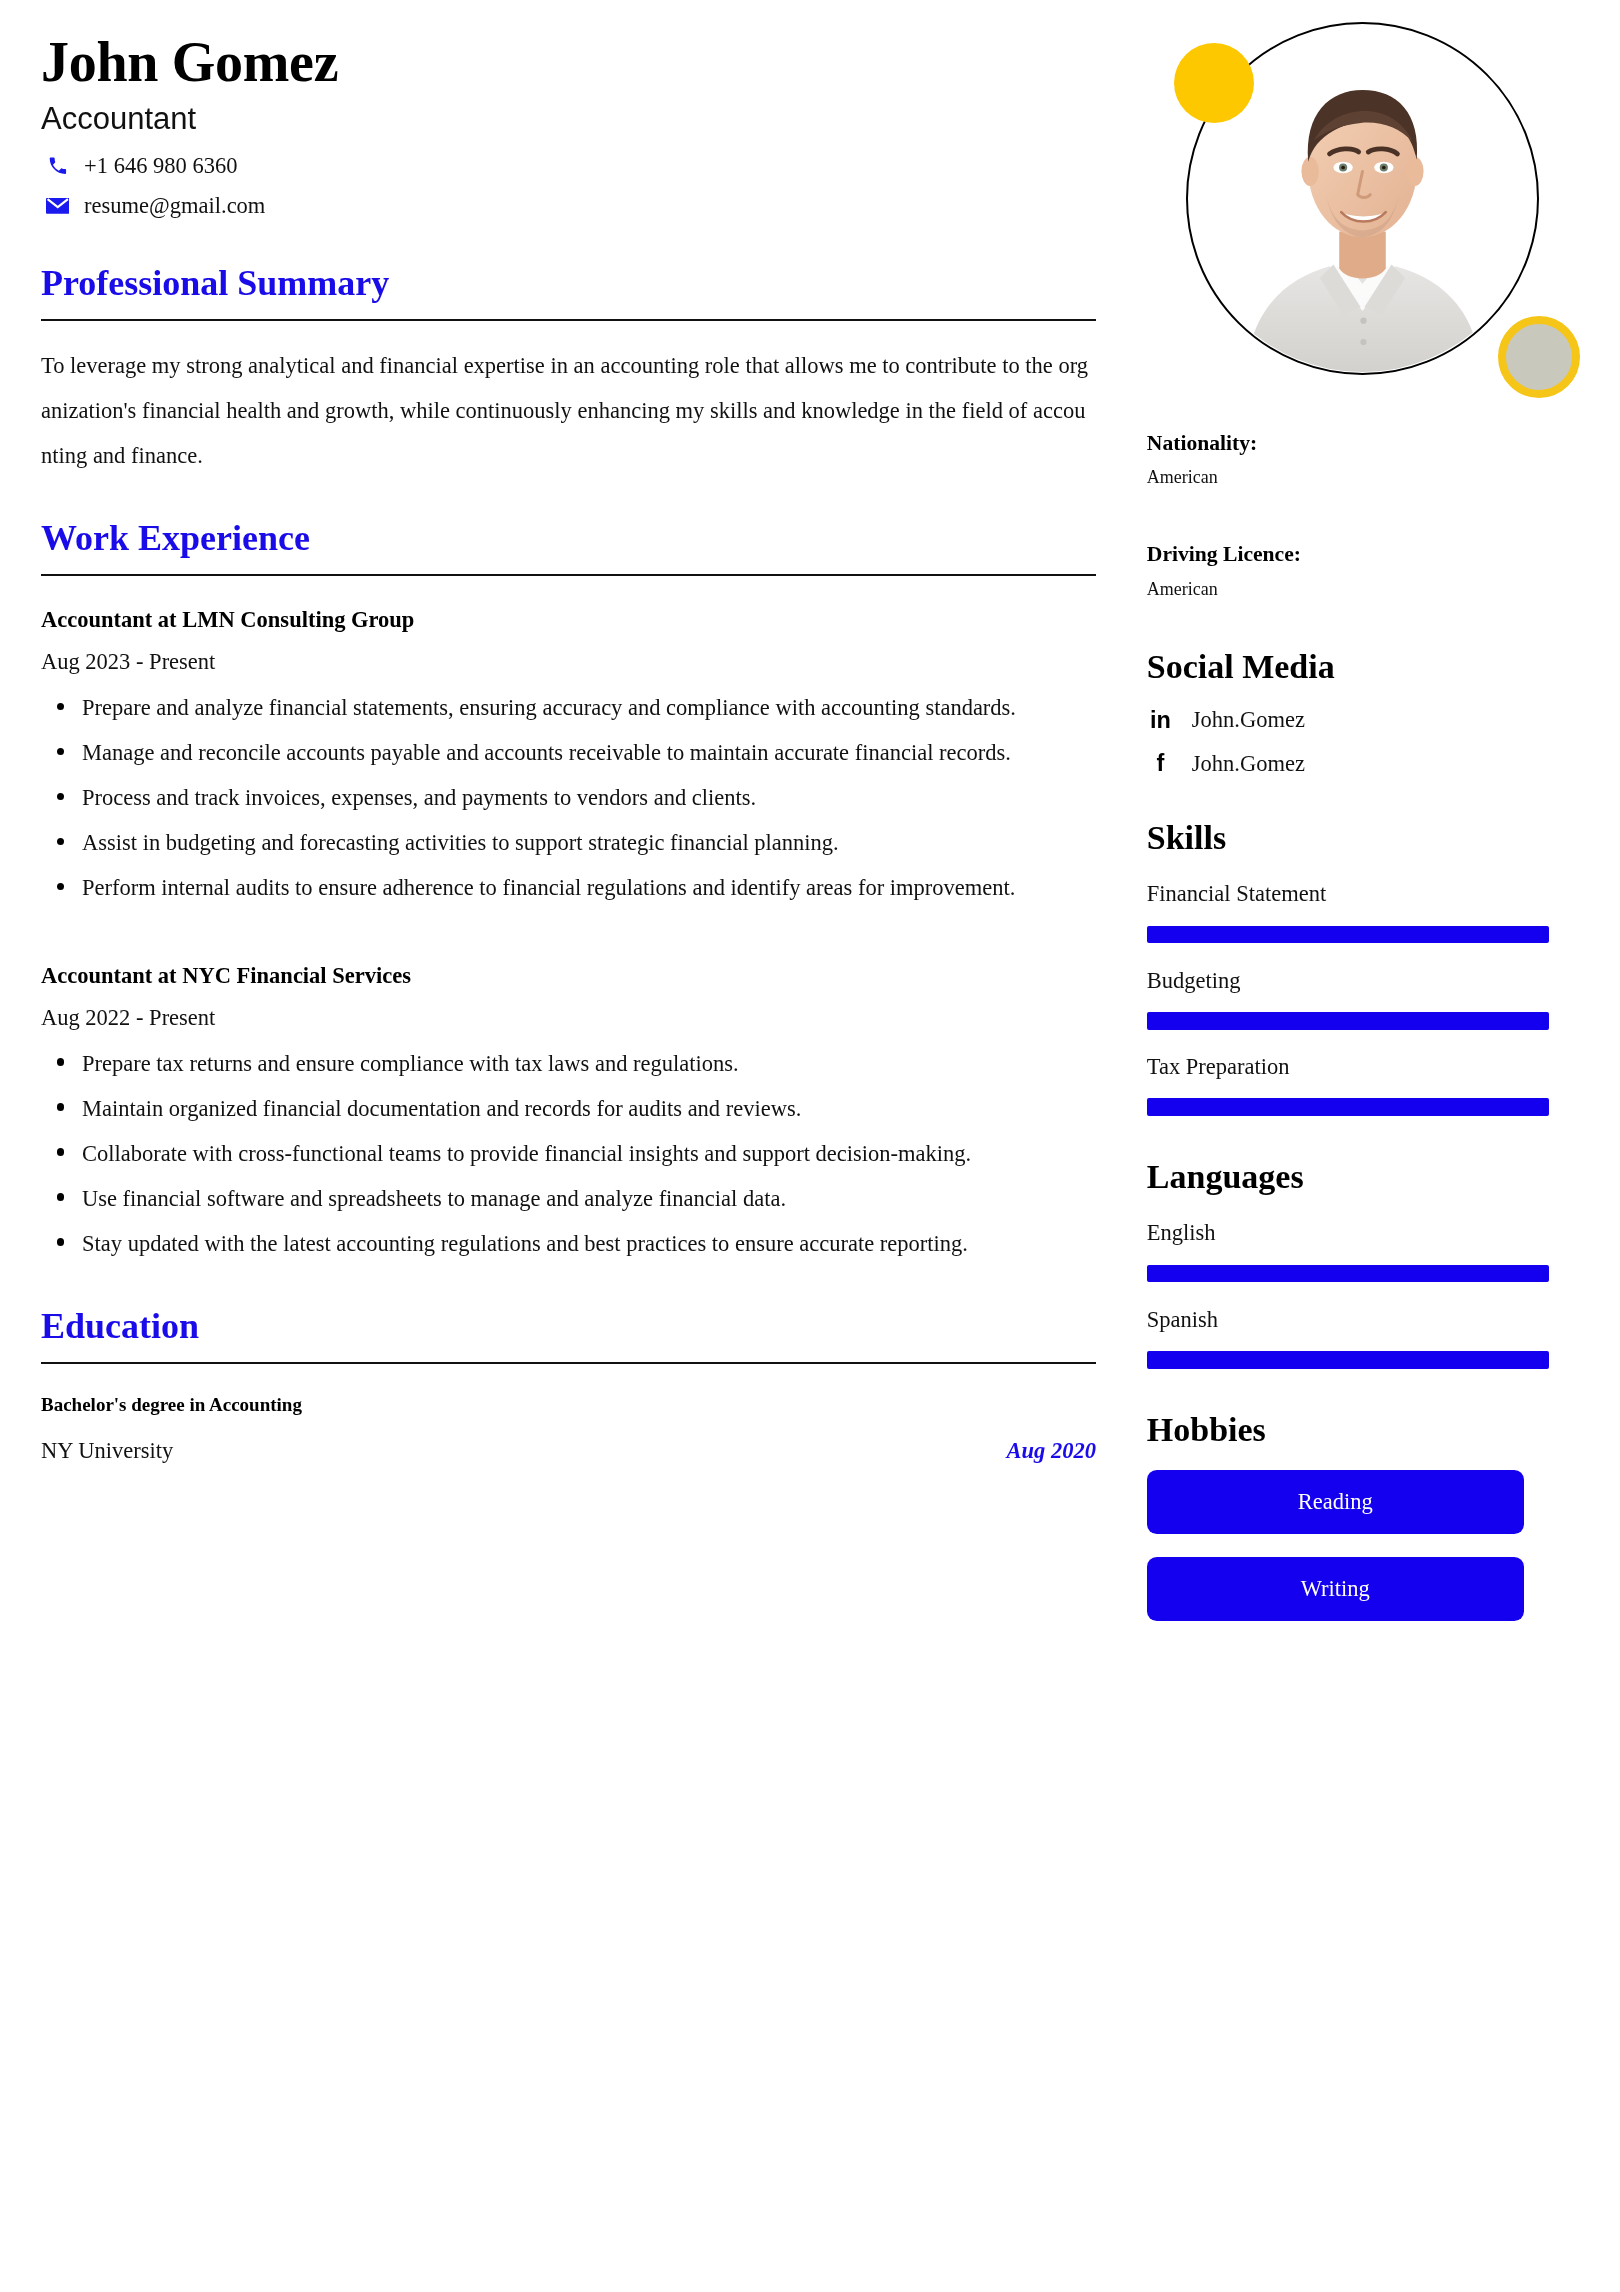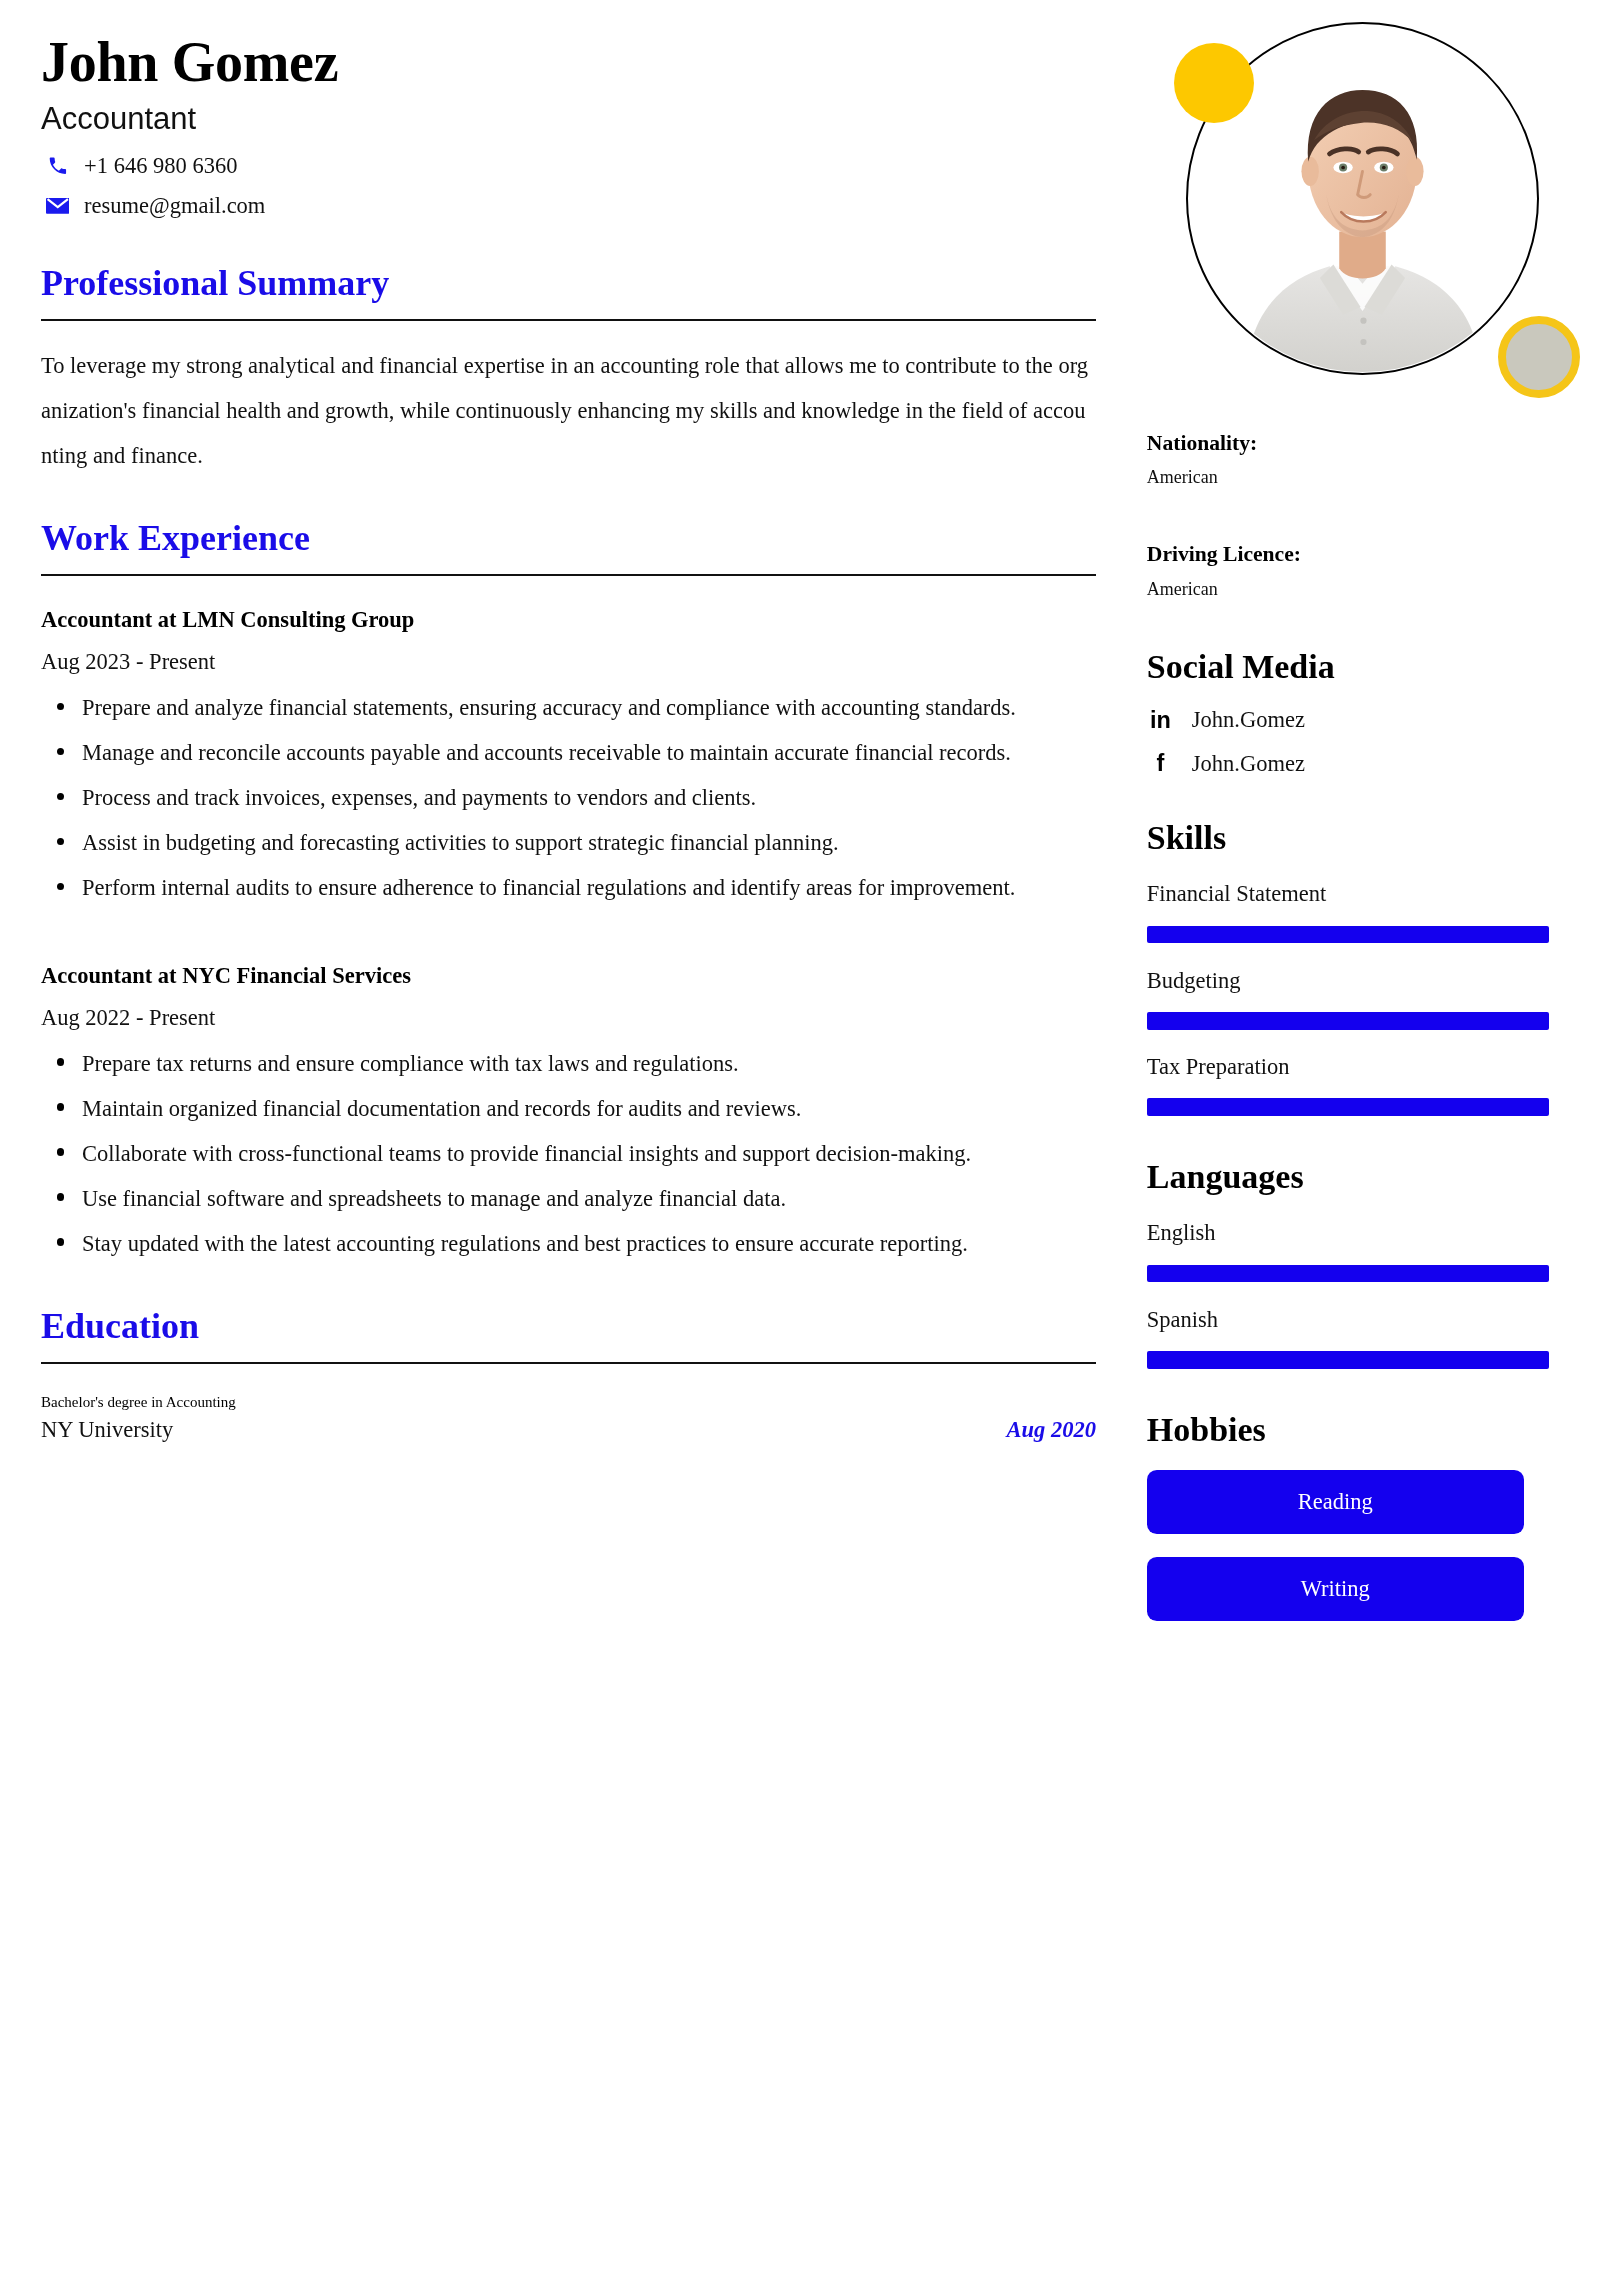--- a/index.html
+++ b/index.html
@@ -137,23 +137,23 @@
     top: 17.6px;
     width: 7.8px;
     height: 7.8px;
     border-radius: 50%;
     background: #000;
   }
 
   .edu-block { margin-top: 27.4px; }
   .edu-degree {
     font-family: "Liberation Serif", "DejaVu Serif", serif;
-    font-size: 15px;
-    font-weight: normal;
-    margin: 0 0 3px 0;
+    font-size: 19px;
+    font-weight: bold;
+    margin: 0 0 18px 0;
     line-height: 1.5;
   }
   .edu-row {
     display: flex;
     justify-content: space-between;
     align-items: flex-start;
     width: 1055px;
   }
   .edu-school {
     font-family: "Liberation Serif", "DejaVu Serif", serif;

